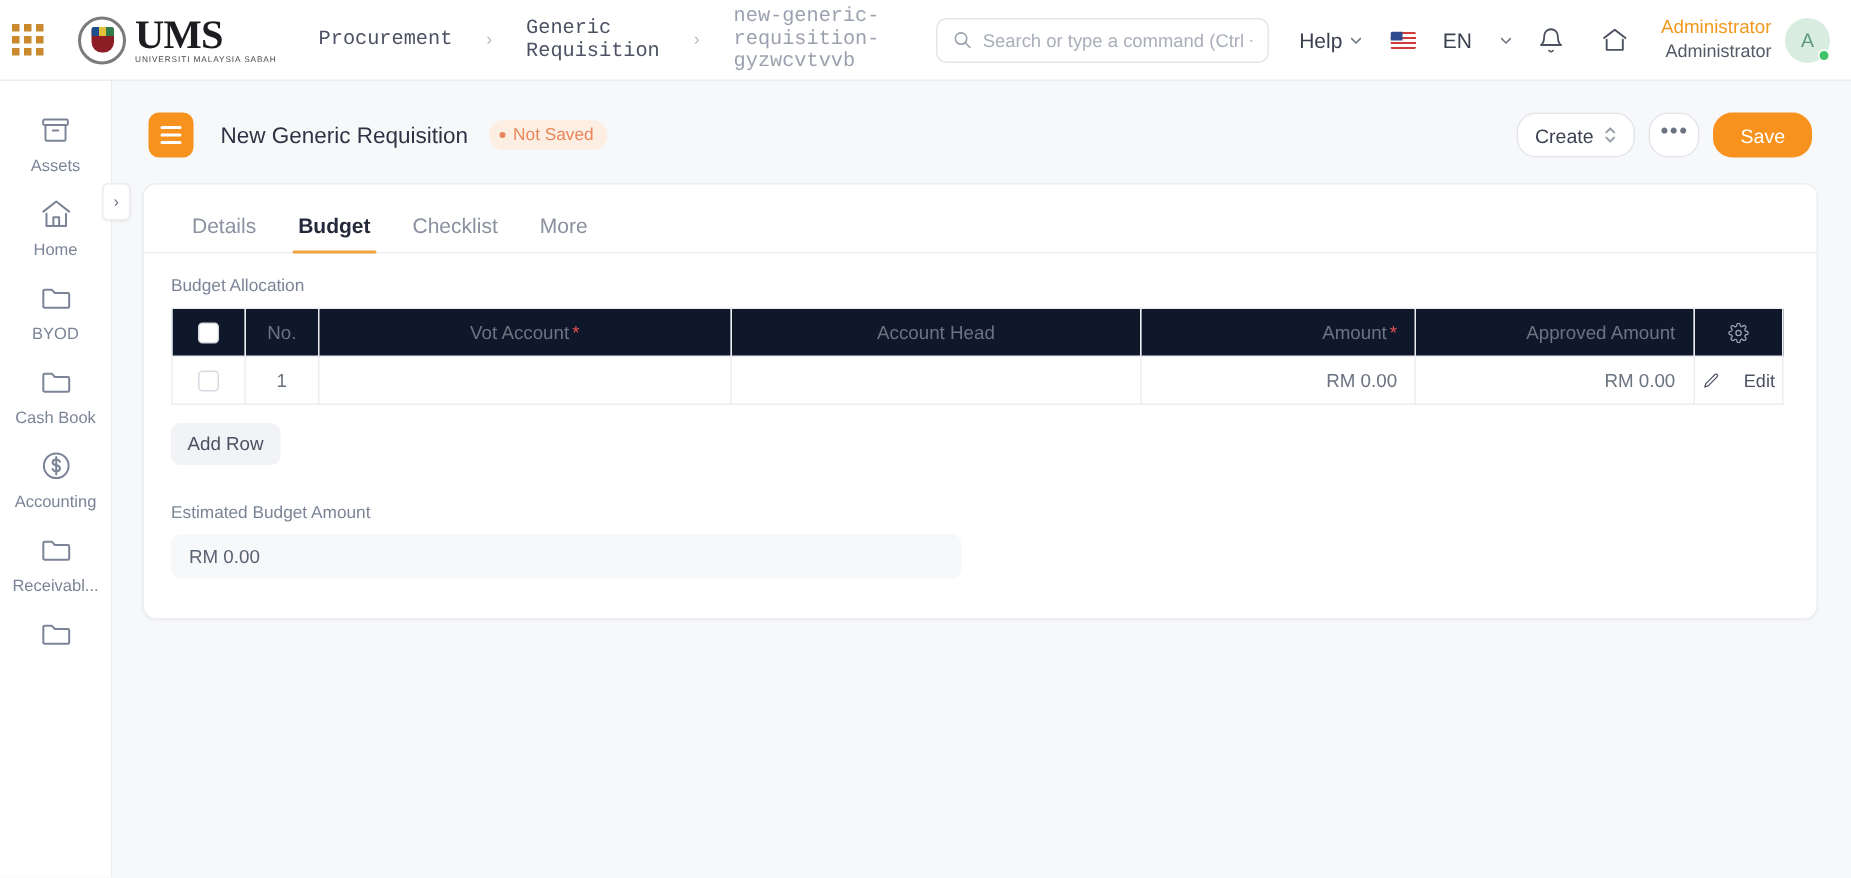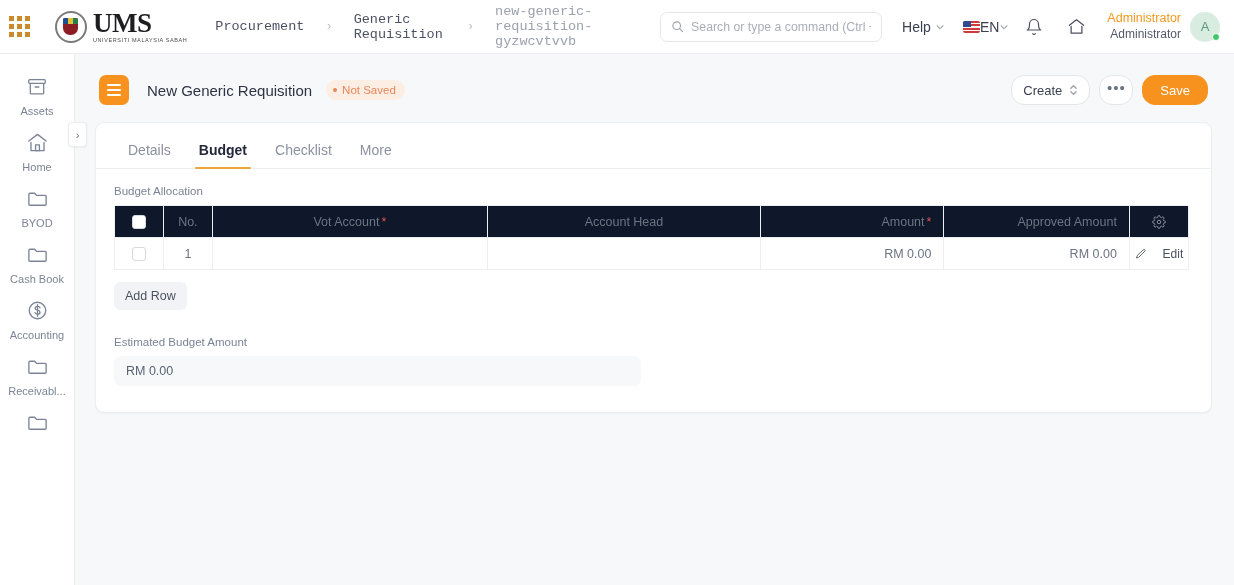--- a/index.html
+++ b/index.html
@@ -76,21 +76,21 @@
     border: none; outline: none; font-size: 12.3px; width: 100%;
     font-family: "Liberation Sans", sans-serif; color: #3b4151; background: transparent;
   }
   .searchbox input::placeholder { color: #a9aeb9; }
 
   .help-btn {
     display: flex; align-items: center; gap: 4px; margin-left: 20px;
     font-size: 14px; color: #3b4151; cursor: pointer;
   }
   .lang-btn {
-    display: flex; align-items: center; gap: 0; margin-left: 18px;
+    display: flex; align-items: center; gap: 18px; margin-left: 18px;
     font-size: 14px; color: #3b4151; cursor: pointer;
   }
   .flag {
     width: 17px; height: 12px; border-radius: 2px; overflow: hidden;
     position: relative; background: #fff; flex: 0 0 auto;
   }
   .flag .stripes {
     position: absolute; inset: 0;
     background: repeating-linear-gradient(180deg,#cf3b3b 0 1.7px,#ffffff 1.7px 3.4px);
   }

